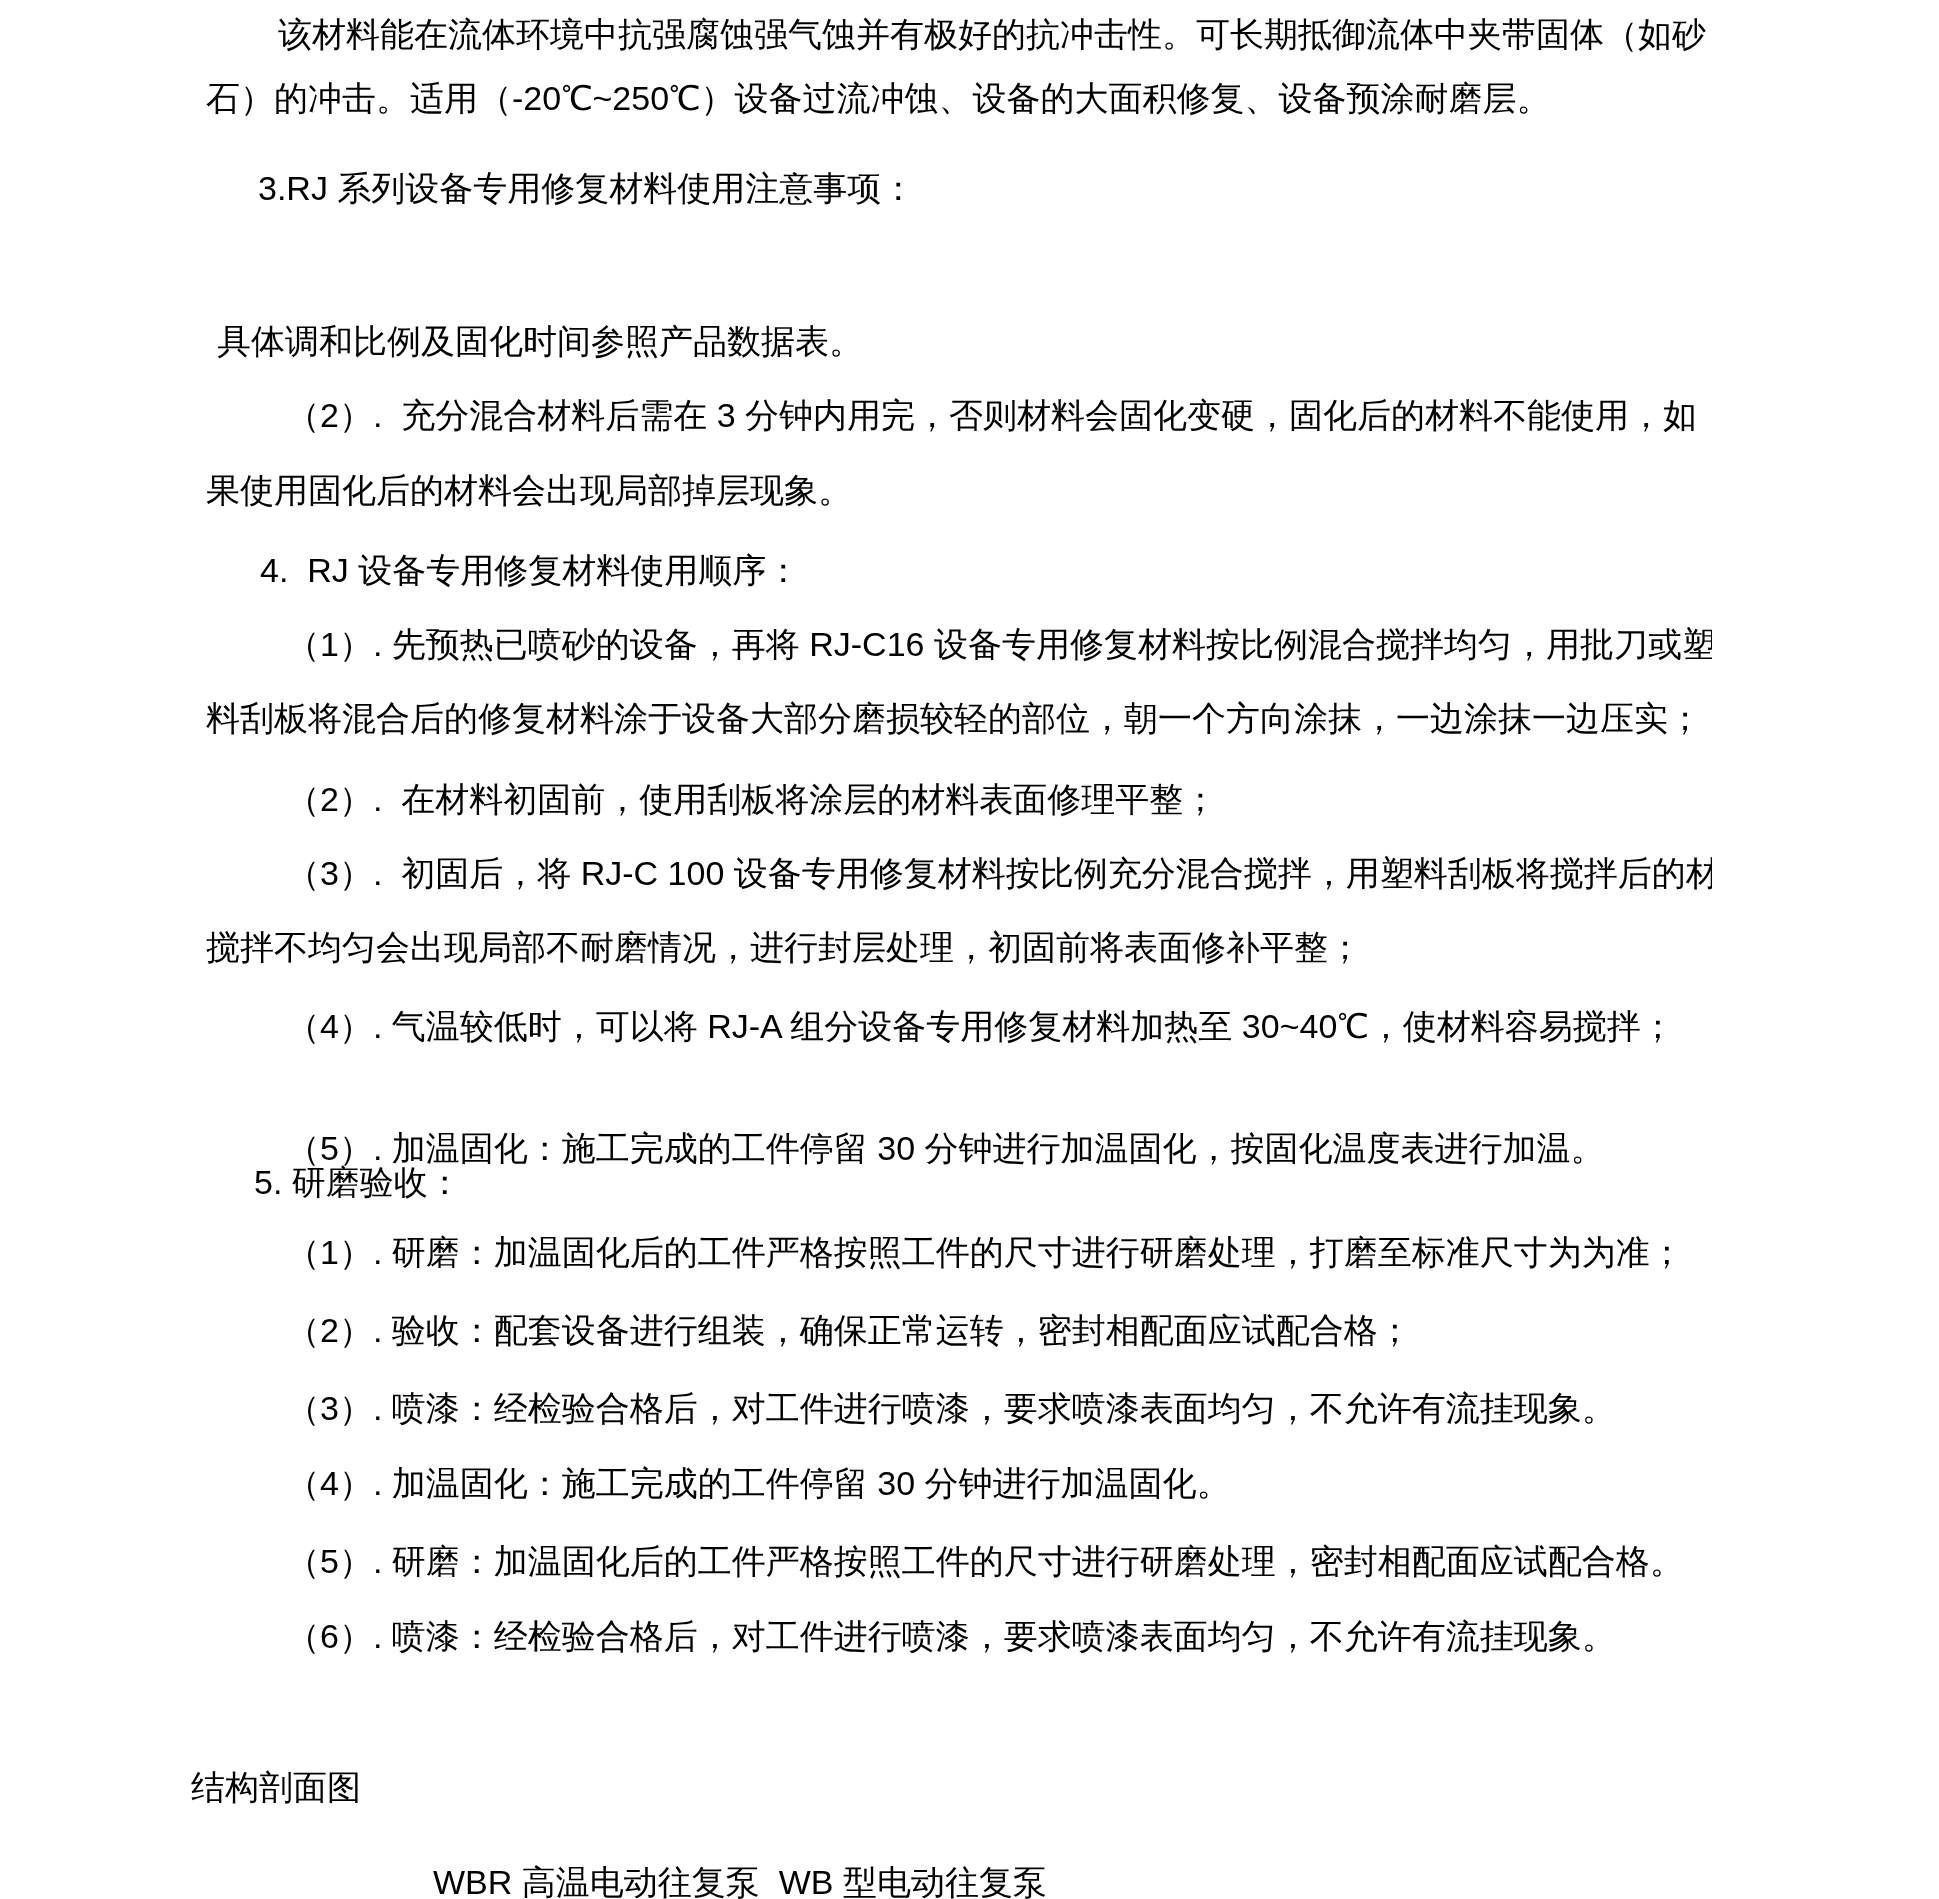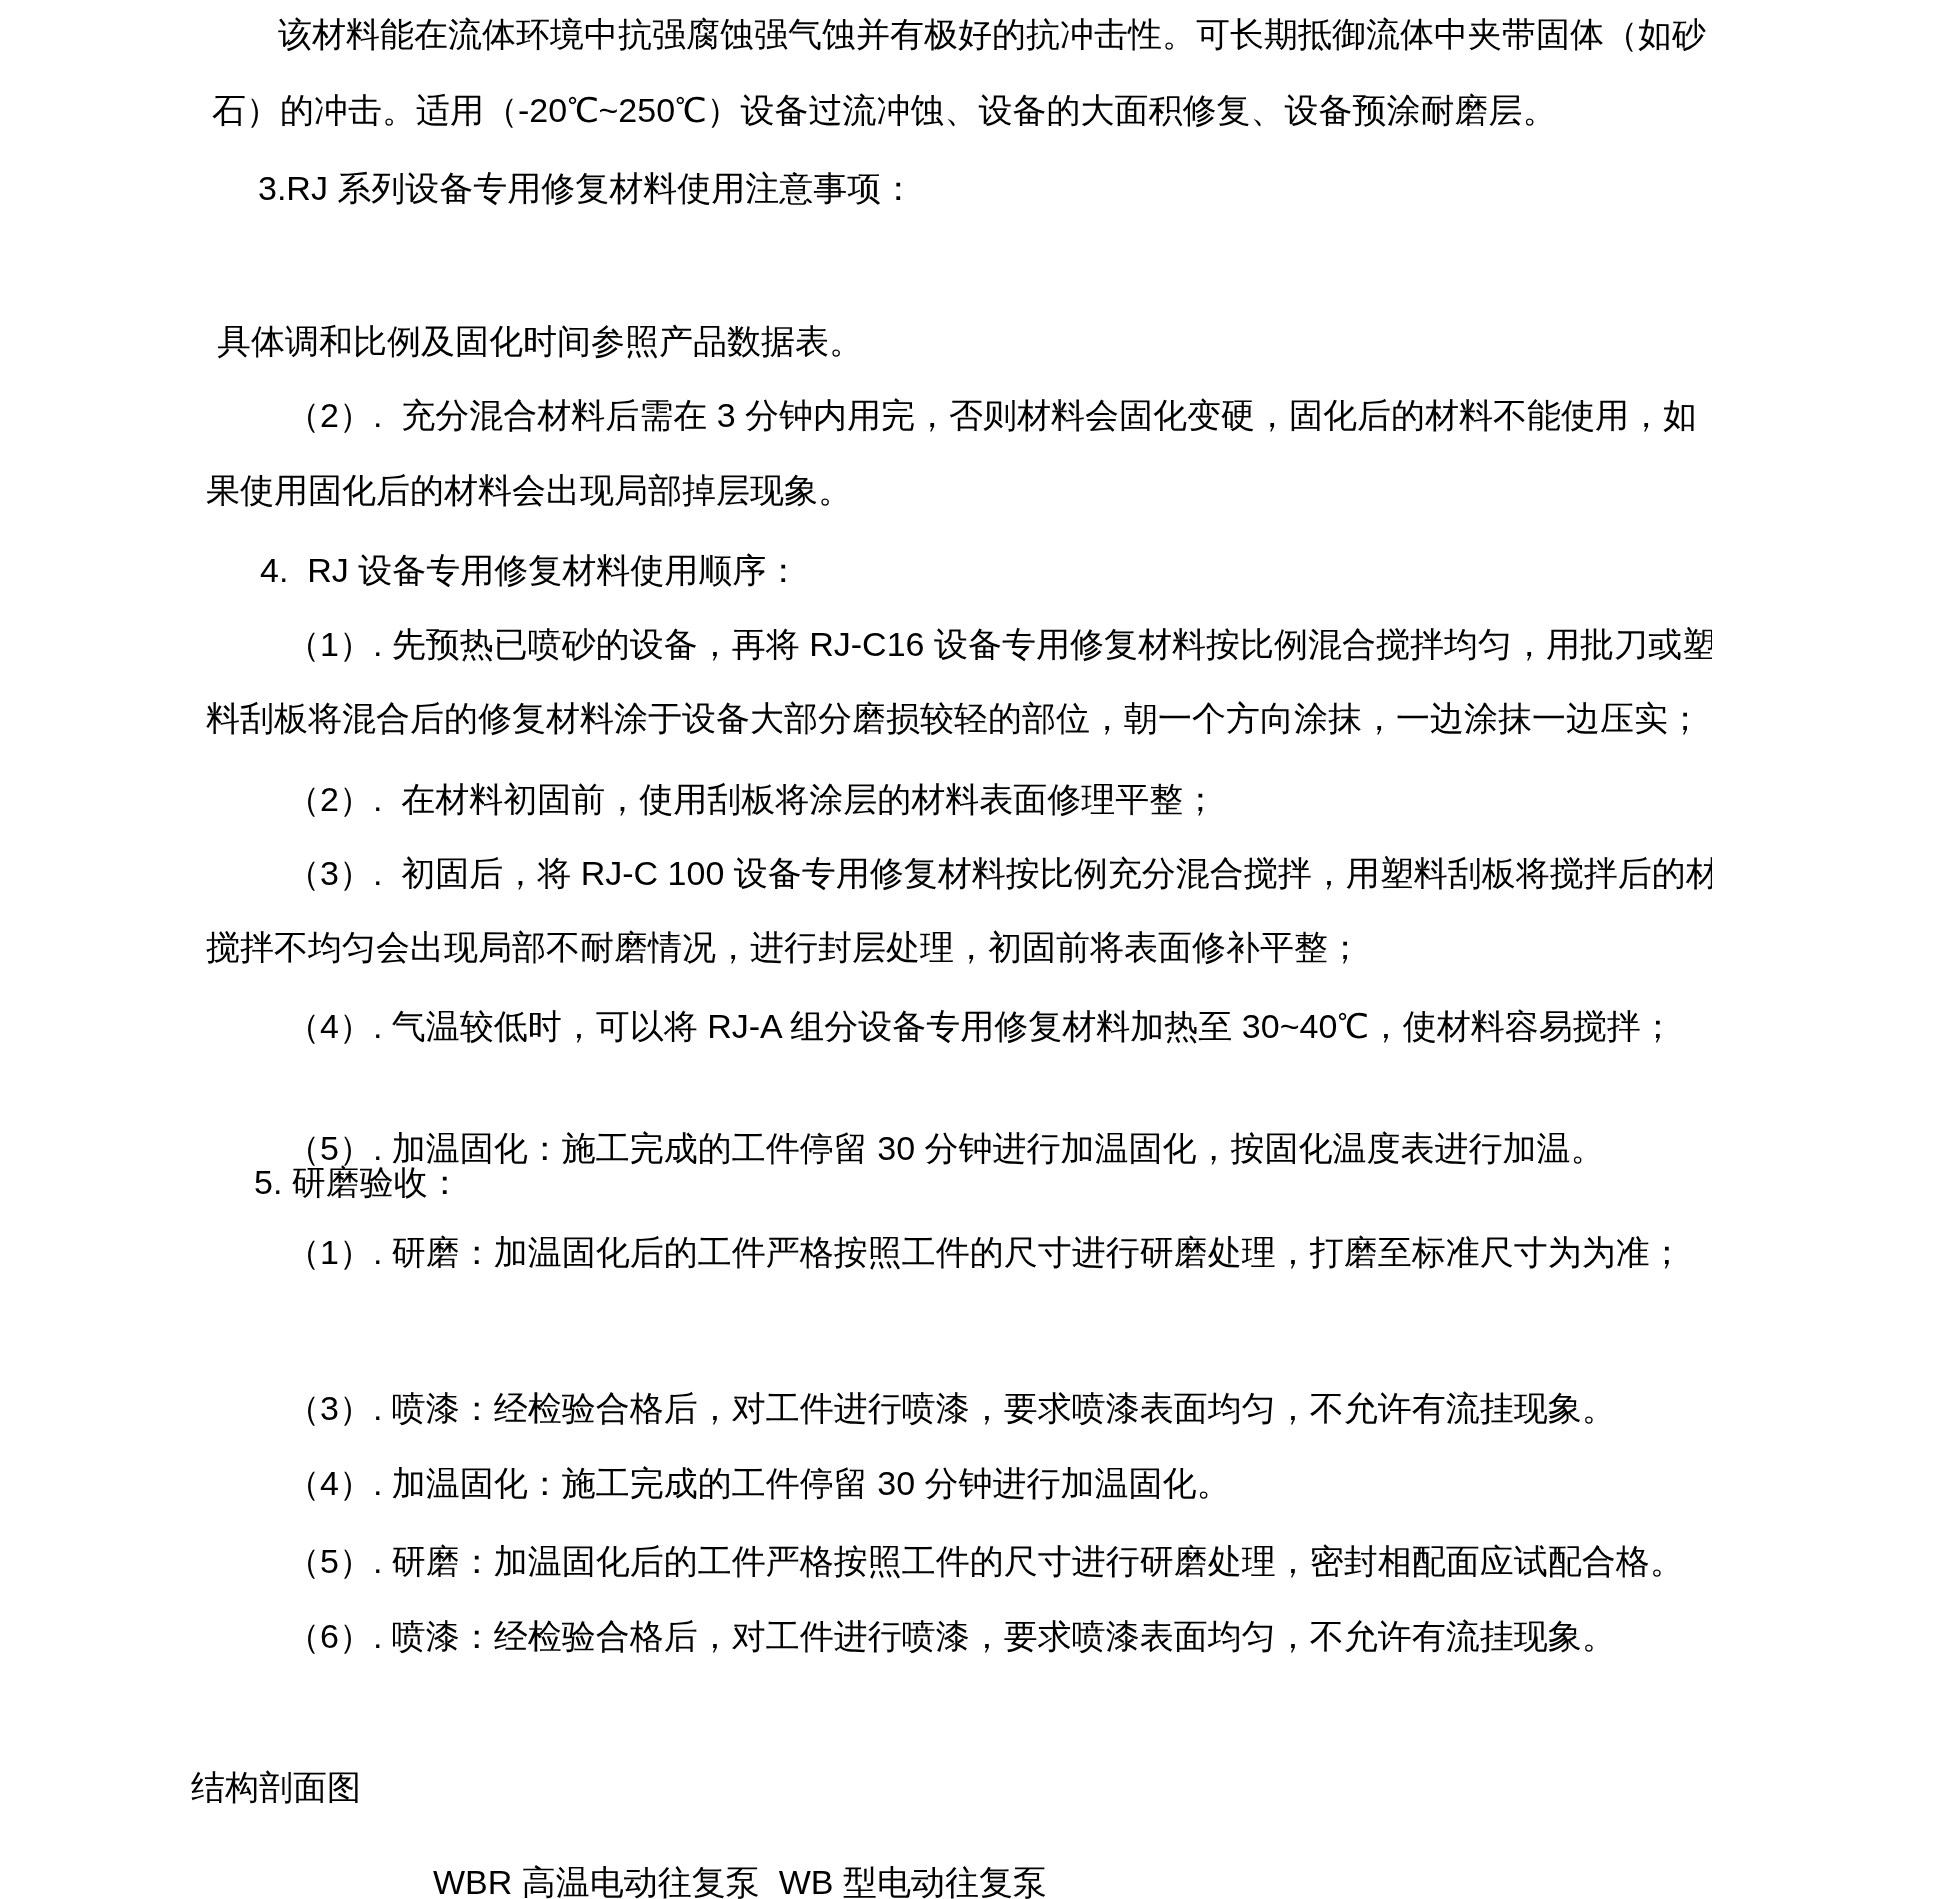--- a/index.html
+++ b/index.html
@@ -23,35 +23,36 @@
     white-space: pre;
     letter-spacing: 0px;
     font-weight: 500;
   }
 </style>
 </head>
 <body>
 
 <div class="page">
   <div class="doc-line" style="top:11.7px;   left:278px;">该材料能在流体环境中抗强腐蚀强气蚀并有极好的抗冲击性。可长期抵御流体中夹带固体（如砂</div>
-  <div class="doc-line" style="top:88px;  left:206px;margin-left:6px;">石）的冲击。适用（-20℃~250℃）设备过流冲蚀、设备的大面积修复、设备预涂耐磨层。</div>
+  <div class="doc-line" style="top:76px;  left:206px;">石）的冲击。适用（-20℃~250℃）设备过流冲蚀、设备的大面积修复、设备预涂耐磨层。</div>
   <div class="doc-line" style="top:166px;  left:258px;">3.RJ 系列设备专用修复材料使用注意事项：</div>
   <div class="doc-line" style="top:319px;  left:217px;">具体调和比例及固化时间参照产品数据表。</div>
   <div class="doc-line" style="top:393px;  left:286px;">（2）.  充分混合材料后需在 3 分钟内用完，否则材料会固化变硬，固化后的材料不能使用，如</div>
   <div class="doc-line" style="top:468px;  left:206px;">果使用固化后的材料会出现局部掉层现象。</div>
   <div class="doc-line" style="top:548px;  left:260px;">4.  RJ 设备专用修复材料使用顺序：</div>
   <div class="doc-line" style="top:622px;  left:286px;">（1）. 先预热已喷砂的设备，再将 RJ-C16 设备专用修复材料按比例混合搅拌均匀，用批刀或塑</div>
   <div class="doc-line" style="top:696px;  left:206px;">料刮板将混合后的修复材料涂于设备大部分磨损较轻的部位，朝一个方向涂抹，一边涂抹一边压实；</div>
   <div class="doc-line" style="top:777px;  left:286px;">（2）.  在材料初固前，使用刮板将涂层的材料表面修理平整；</div>
   <div class="doc-line" style="top:851px; left:286px;">（3）.  初固后，将 RJ-C 100 设备专用修复材料按比例充分混合搅拌，用塑料刮板将搅拌后的材</div>
   <div class="doc-line" style="top:925px; left:206px;">搅拌不均匀会出现局部不耐磨情况，进行封层处理，初固前将表面修补平整；</div>
   <div class="doc-line" style="top:1004px; left:286px;">（4）. 气温较低时，可以将 RJ-A 组分设备专用修复材料加热至 30~40℃，使材料容易搅拌；</div>
   <div class="doc-line" style="top:1078px; left:286px;margin-top:48px;">（5）. 加温固化：施工完成的工件停留 30 分钟进行加温固化，按固化温度表进行加温。</div>
   <div class="doc-line" style="top:1160px; left:254px;">5. 研磨验收：</div>
   <div class="doc-line" style="top:1230px; left:286px;">（1）. 研磨：加温固化后的工件严格按照工件的尺寸进行研磨处理，打磨至标准尺寸为为准；</div>
+  <div class="doc-line" style="top:1308px; left:286px;">（2）. 验收：配套设备进行组装，确保正常运转，密封相配面应试配合格；</div>
   <div class="doc-line" style="top:1386px; left:286px;">（3）. 喷漆：经检验合格后，对工件进行喷漆，要求喷漆表面均匀，不允许有流挂现象。</div>
   <div class="doc-line" style="top:1461px; left:286px;">（4）. 加温固化：施工完成的工件停留 30 分钟进行加温固化。</div>
   <div class="doc-line" style="top:1539px; left:286px;">（5）. 研磨：加温固化后的工件严格按照工件的尺寸进行研磨处理，密封相配面应试配合格。</div>
   <div class="doc-line" style="top:1614px; left:286px;">（6）. 喷漆：经检验合格后，对工件进行喷漆，要求喷漆表面均匀，不允许有流挂现象。</div>
   <div class="doc-line" style="top:1768px; left:191px;font-family:Liberation Mono, monospace;">结构剖面图</div>
   <div class="doc-line" style="top:1844px; left:433px;margin-top:16px;">WBR 高温电动往复泵  WB 型电动往复泵</div>
 </div>
 
 
 </body></html>

